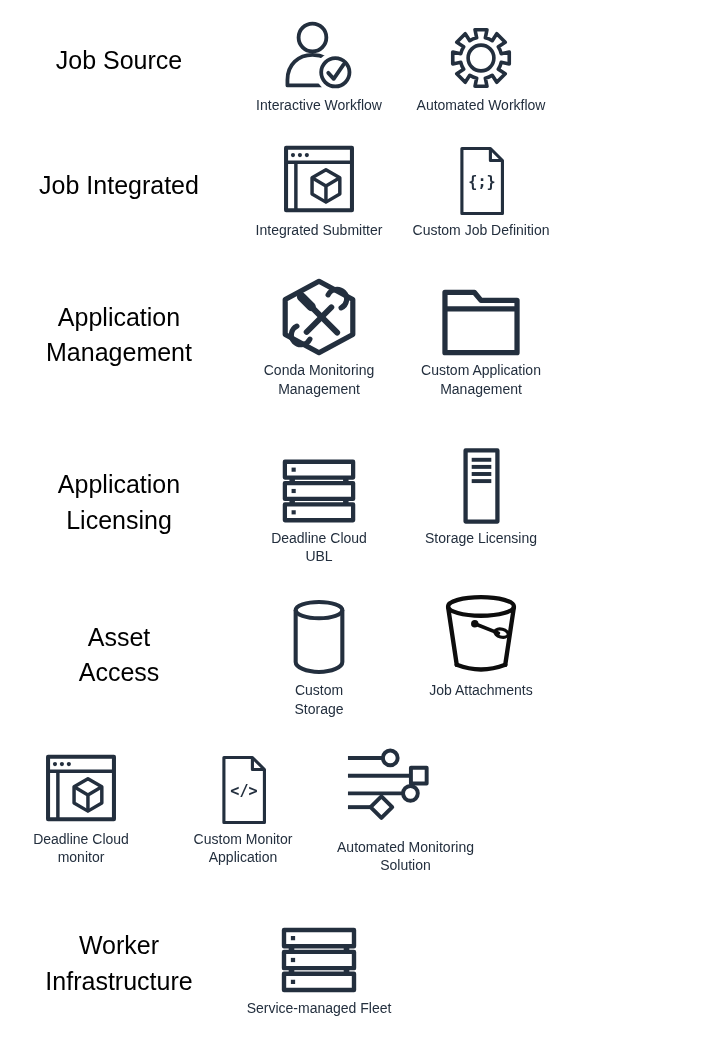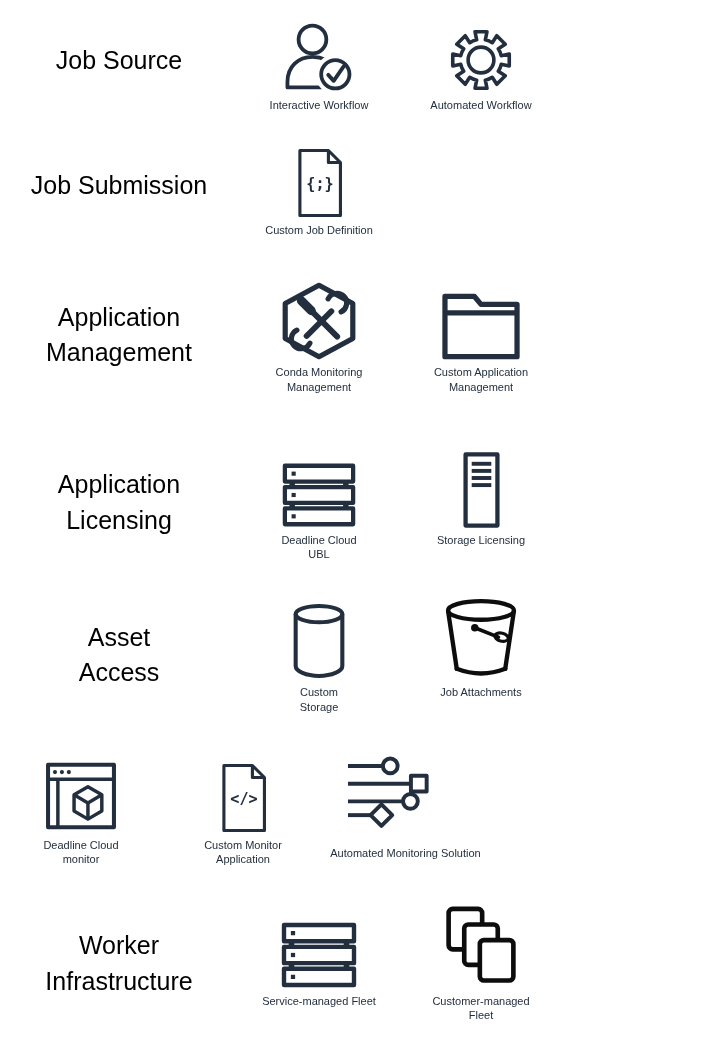--- a/index.html
+++ b/index.html
@@ -16,21 +16,21 @@
   .row{display:flex;align-items:center;}
   .cat-label{
     width:238px;flex:0 0 238px;text-align:center;
     font-size:25px;color:var(--label);line-height:1.42;white-space:pre-line;
   }
   .items{display:flex;align-items:flex-start;}
   .item{width:162px;flex:0 0 162px;display:flex;flex-direction:column;align-items:center;}
   .item.wide{width:163px;flex:0 0 163px;gap:8px;}
   .icon-box{height:84px;display:flex;align-items:flex-end;justify-content:center;}
   .caption{
-    margin-top:5px;font-size:11px;line-height:1.3;text-align:center;
+    margin-top:5px;font-size:14px;line-height:1.3;text-align:center;
     color:var(--caption);white-space:pre-line;
   }
   svg{display:block;}
   .icn{fill:none;stroke:currentColor;stroke-linejoin:round;}
   .rnd{stroke-linecap:round;}
   .f{fill:currentColor;stroke:none;}
   .wf{fill:#fff;}
   .ink{color:var(--ink);}
   .blk{color:var(--blk);}
   .doc-glyph{
@@ -64,146 +64,161 @@
             <path class="icn" stroke-width="3.5" d="M51.6,27.8 L59.4,26.2 L59.4,37.8 L51.6,36.2 A20,20 0 0 1 48.8,42.9 L55.5,47.3 L47.3,55.5 L42.9,48.8 A20,20 0 0 1 36.2,51.6 L37.8,59.4 L26.2,59.4 L27.8,51.6 A20,20 0 0 1 21.1,48.8 L16.7,55.5 L8.5,47.3 L15.2,42.9 A20,20 0 0 1 12.4,36.2 L4.6,37.8 L4.6,26.2 L12.4,27.8 A20,20 0 0 1 15.2,21.1 L8.5,16.7 L16.7,8.5 L21.1,15.2 A20,20 0 0 1 27.8,12.4 L26.2,4.6 L37.8,4.6 L36.2,12.4 A20,20 0 0 1 42.9,15.2 L47.3,8.5 L55.5,16.7 L48.8,21.1 A20,20 0 0 1 51.6,27.8 Z"></path>
             <circle class="icn" cx="32" cy="32" r="12.5" stroke-width="3.5"></circle>
           </svg>
         </div>
         <div class="caption">Automated Workflow</div>
       </div>
     </div>
   </div>
 
   <div class="row" style="height:128px">
-    <div class="cat-label">Job Submission</div>
-    <div class="items">
-      <div class="item">
-        <div class="icon-box">
-          <svg class="ink" width="57" height="70" viewBox="0 0 64 78">
-            <path class="icn" d="M10,2.5 H42 L55.5,16 V75.5 H10 Z" stroke-width="3.5"></path>
-            <path class="icn" d="M42,2.5 V16 H55.5" stroke-width="3.5"></path>
-            <text class="doc-glyph" x="32.5" y="46" text-anchor="middle">{;}</text>
-          </svg>
-        </div>
-        <div class="caption">Custom Job Definition</div>
-      </div>
-    </div>
-  </div>
-
-  <div class="row" style="height:170px">
-    <div class="cat-label">Application
-Management</div>
-    <div class="items">
-      <div class="item">
-        <div class="icon-box">
-          <svg class="ink" width="84" height="78" viewBox="0 0 64 60">
-            <path class="icn" d="M32,2.5 L58,16.5 V43.5 L32,57.5 L6,43.5 V16.5 Z" stroke-width="4"></path>
-            <path class="icn rnd" d="M39,13 A7.5,7.5 0 1 1 49,23" stroke-width="4"></path>
-            <path class="icn rnd" d="M41.5,22.5 L22.5,41.5" stroke-width="4.5"></path>
-            <path class="icn rnd" d="M25,47 A7.5,7.5 0 1 1 15,37" stroke-width="4"></path>
-            <path class="icn rnd" d="M18.5,14.5 L26,22" stroke-width="7"></path>
-            <path class="icn rnd" d="M26,22 L46,42" stroke-width="4.5"></path>
-          </svg>
-        </div>
-        <div class="caption">Conda Monitoring
-Management</div>
-      </div>
-      <div class="item">
-        <div class="icon-box">
-          <svg class="ink" width="84" height="76" viewBox="0 0 64 58">
-            <path class="icn" d="M4.5,55.5 V9.5 H27 L32,15.5 H59.5 V55.5 Z" stroke-width="4"></path>
-            <path class="icn" d="M4.5,22 H59.5" stroke-width="4"></path>
-          </svg>
-        </div>
-        <div class="caption">Custom Application
-Management</div>
-      </div>
-    </div>
-  </div>
-
-  <div class="row" style="height:165px">
-    <div class="cat-label">Application
-Licensing</div>
-    <div class="items">
-      <div class="item">
-        <div class="icon-box">
-          <svg class="ink" width="78" height="66" viewBox="0 0 64 54">
-            <path class="icn" d="M10,16 V20.5 M54,16 V20.5 M10,33.5 V38 M54,33.5 V38" stroke-width="4.5"></path>
-            <rect class="icn wf" x="4" y="3" width="56" height="13" stroke-width="3.5"></rect>
-            <rect class="icn wf" x="4" y="20.5" width="56" height="13" stroke-width="3.5"></rect>
-            <rect class="icn wf" x="4" y="38" width="56" height="13" stroke-width="3.5"></rect>
-            <rect class="f" x="9.5" y="7.8" width="3.4" height="3.4"></rect>
-            <rect class="f" x="9.5" y="25.3" width="3.4" height="3.4"></rect>
-            <rect class="f" x="9.5" y="42.8" width="3.4" height="3.4"></rect>
-          </svg>
-        </div>
-        <div class="caption">Deadline Cloud
-UBL</div>
-      </div>
-      <div class="item">
-        <div class="icon-box">
-          <svg class="ink" width="49" height="76" viewBox="0 0 40 62">
-            <rect class="icn" x="7" y="2" width="26" height="58" stroke-width="3.5"></rect>
-            <rect class="f" x="12" y="8" width="16" height="3.2"></rect>
-            <rect class="f" x="12" y="13.8" width="16" height="3.2"></rect>
-            <rect class="f" x="12" y="19.6" width="16" height="3.2"></rect>
-            <rect class="f" x="12" y="25.4" width="16" height="3.2"></rect>
-          </svg>
-        </div>
-        <div class="caption">Storage Licensing</div>
-      </div>
-    </div>
-  </div>
-
-  <div class="row" style="height:140px">
-    <div class="cat-label">Asset
-Access</div>
-    <div class="items">
-      <div class="item">
-        <div class="icon-box">
-          <svg class="ink" width="56" height="77" viewBox="0 0 48 66">
-            <ellipse class="icn" cx="24" cy="9.5" rx="20" ry="7" stroke-width="3.5"></ellipse>
-            <path class="icn" d="M4,9.5 V54 C4,58.5 13,62.5 24,62.5 C35,62.5 44,58.5 44,54 V9.5" stroke-width="3.5"></path>
-          </svg>
-        </div>
-        <div class="caption">Custom
-Storage</div>
-      </div>
-      <div class="item">
-        <div class="icon-box">
-          <svg class="blk" width="80" height="82" viewBox="0 0 64 66">
-            <ellipse class="icn" cx="32" cy="10" rx="26.5" ry="7.5" stroke-width="3.5"></ellipse>
-            <path class="icn rnd" d="M5.5,10.5 L12.5,57" stroke-width="3.5"></path>
-            <path class="icn rnd" d="M58.5,10.5 L51.5,57" stroke-width="3.5"></path>
-            <path class="icn rnd" d="M12.5,57 Q32,64.5 51.5,57" stroke-width="3.5"></path>
-            <path class="icn rnd" d="M27,24 L46,31.5" stroke-width="3"></path>
-            <ellipse class="icn" cx="48.5" cy="31.5" rx="5.5" ry="3.2" stroke-width="2.5" transform="rotate(15 48.5 31.5)"></ellipse>
-            <circle class="f" cx="27" cy="24" r="3"></circle>
-          </svg>
-        </div>
-        <div class="caption">Job Attachments</div>
-      </div>
-    </div>
-  </div>
-
-  <div class="row" style="height:165px">
+    <div class="cat-label">Job Integrated</div>
     <div class="items">
       <div class="item">
         <div class="icon-box">
           <svg class="ink" width="74" height="74" viewBox="0 0 64 64">
             <rect class="icn" x="3.5" y="5" width="57" height="54" stroke-width="3.5"></rect>
             <path class="icn" d="M3.5,17.5 H60.5" stroke-width="3"></path>
             <circle class="f" cx="9.5" cy="11.3" r="1.8"></circle>
             <circle class="f" cx="15.5" cy="11.3" r="1.8"></circle>
             <circle class="f" cx="21.5" cy="11.3" r="1.8"></circle>
             <path class="icn" d="M12,17.5 V59" stroke-width="3"></path>
             <path class="icn" d="M38,24 L50,31 V45 L38,52 L26,45 V31 Z" stroke-width="3"></path>
             <path class="icn" d="M26,31 L38,38 L50,31 M38,38 V52" stroke-width="3"></path>
           </svg>
         </div>
+        <div class="caption">Integrated Submitter</div>
+      </div>
+      <div class="item">
+        <div class="icon-box">
+          <svg class="ink" width="57" height="70" viewBox="0 0 64 78">
+            <path class="icn" d="M10,2.5 H42 L55.5,16 V75.5 H10 Z" stroke-width="3.5"></path>
+            <path class="icn" d="M42,2.5 V16 H55.5" stroke-width="3.5"></path>
+            <text class="doc-glyph" x="32.5" y="46" text-anchor="middle">{;}</text>
+          </svg>
+        </div>
+        <div class="caption">Custom Job Definition</div>
+      </div>
+    </div>
+  </div>
+
+  <div class="row" style="height:170px">
+    <div class="cat-label">Application
+Management</div>
+    <div class="items">
+      <div class="item">
+        <div class="icon-box">
+          <svg class="ink" width="84" height="78" viewBox="0 0 64 60">
+            <path class="icn" d="M32,2.5 L58,16.5 V43.5 L32,57.5 L6,43.5 V16.5 Z" stroke-width="4"></path>
+            <path class="icn rnd" d="M39,13 A7.5,7.5 0 1 1 49,23" stroke-width="4"></path>
+            <path class="icn rnd" d="M41.5,22.5 L22.5,41.5" stroke-width="4.5"></path>
+            <path class="icn rnd" d="M25,47 A7.5,7.5 0 1 1 15,37" stroke-width="4"></path>
+            <path class="icn rnd" d="M18.5,14.5 L26,22" stroke-width="7"></path>
+            <path class="icn rnd" d="M26,22 L46,42" stroke-width="4.5"></path>
+          </svg>
+        </div>
+        <div class="caption">Conda Monitoring
+Management</div>
+      </div>
+      <div class="item">
+        <div class="icon-box">
+          <svg class="ink" width="84" height="76" viewBox="0 0 64 58">
+            <path class="icn" d="M4.5,55.5 V9.5 H27 L32,15.5 H59.5 V55.5 Z" stroke-width="4"></path>
+            <path class="icn" d="M4.5,22 H59.5" stroke-width="4"></path>
+          </svg>
+        </div>
+        <div class="caption">Custom Application
+Management</div>
+      </div>
+    </div>
+  </div>
+
+  <div class="row" style="height:165px">
+    <div class="cat-label">Application
+Licensing</div>
+    <div class="items">
+      <div class="item">
+        <div class="icon-box">
+          <svg class="ink" width="78" height="66" viewBox="0 0 64 54">
+            <path class="icn" d="M10,16 V20.5 M54,16 V20.5 M10,33.5 V38 M54,33.5 V38" stroke-width="4.5"></path>
+            <rect class="icn wf" x="4" y="3" width="56" height="13" stroke-width="3.5"></rect>
+            <rect class="icn wf" x="4" y="20.5" width="56" height="13" stroke-width="3.5"></rect>
+            <rect class="icn wf" x="4" y="38" width="56" height="13" stroke-width="3.5"></rect>
+            <rect class="f" x="9.5" y="7.8" width="3.4" height="3.4"></rect>
+            <rect class="f" x="9.5" y="25.3" width="3.4" height="3.4"></rect>
+            <rect class="f" x="9.5" y="42.8" width="3.4" height="3.4"></rect>
+          </svg>
+        </div>
+        <div class="caption">Deadline Cloud
+UBL</div>
+      </div>
+      <div class="item">
+        <div class="icon-box">
+          <svg class="ink" width="49" height="76" viewBox="0 0 40 62">
+            <rect class="icn" x="7" y="2" width="26" height="58" stroke-width="3.5"></rect>
+            <rect class="f" x="12" y="8" width="16" height="3.2"></rect>
+            <rect class="f" x="12" y="13.8" width="16" height="3.2"></rect>
+            <rect class="f" x="12" y="19.6" width="16" height="3.2"></rect>
+            <rect class="f" x="12" y="25.4" width="16" height="3.2"></rect>
+          </svg>
+        </div>
+        <div class="caption">Storage Licensing</div>
+      </div>
+    </div>
+  </div>
+
+  <div class="row" style="height:140px">
+    <div class="cat-label">Asset
+Access</div>
+    <div class="items">
+      <div class="item">
+        <div class="icon-box">
+          <svg class="ink" width="56" height="77" viewBox="0 0 48 66">
+            <ellipse class="icn" cx="24" cy="9.5" rx="20" ry="7" stroke-width="3.5"></ellipse>
+            <path class="icn" d="M4,9.5 V54 C4,58.5 13,62.5 24,62.5 C35,62.5 44,58.5 44,54 V9.5" stroke-width="3.5"></path>
+          </svg>
+        </div>
+        <div class="caption">Custom
+Storage</div>
+      </div>
+      <div class="item">
+        <div class="icon-box">
+          <svg class="blk" width="80" height="82" viewBox="0 0 64 66">
+            <ellipse class="icn" cx="32" cy="10" rx="26.5" ry="7.5" stroke-width="3.5"></ellipse>
+            <path class="icn rnd" d="M5.5,10.5 L12.5,57" stroke-width="3.5"></path>
+            <path class="icn rnd" d="M58.5,10.5 L51.5,57" stroke-width="3.5"></path>
+            <path class="icn rnd" d="M12.5,57 Q32,64.5 51.5,57" stroke-width="3.5"></path>
+            <path class="icn rnd" d="M27,24 L46,31.5" stroke-width="3"></path>
+            <ellipse class="icn" cx="48.5" cy="31.5" rx="5.5" ry="3.2" stroke-width="2.5" transform="rotate(15 48.5 31.5)"></ellipse>
+            <circle class="f" cx="27" cy="24" r="3"></circle>
+          </svg>
+        </div>
+        <div class="caption">Job Attachments</div>
+      </div>
+    </div>
+  </div>
+
+  <div class="row" style="height:165px">
+    <div class="items">
+      <div class="item">
+        <div class="icon-box">
+          <svg class="ink" width="74" height="74" viewBox="0 0 64 64">
+            <rect class="icn" x="3.5" y="5" width="57" height="54" stroke-width="3.5"></rect>
+            <path class="icn" d="M3.5,17.5 H60.5" stroke-width="3"></path>
+            <circle class="f" cx="9.5" cy="11.3" r="1.8"></circle>
+            <circle class="f" cx="15.5" cy="11.3" r="1.8"></circle>
+            <circle class="f" cx="21.5" cy="11.3" r="1.8"></circle>
+            <path class="icn" d="M12,17.5 V59" stroke-width="3"></path>
+            <path class="icn" d="M38,24 L50,31 V45 L38,52 L26,45 V31 Z" stroke-width="3"></path>
+            <path class="icn" d="M26,31 L38,38 L50,31 M38,38 V52" stroke-width="3"></path>
+          </svg>
+        </div>
         <div class="caption">Deadline Cloud
 monitor</div>
       </div>
       <div class="item">
         <div class="icon-box">
           <svg class="ink" width="57" height="70" viewBox="0 0 64 78">
             <path class="icn" d="M10,2.5 H42 L55.5,16 V75.5 H10 Z" stroke-width="3.5"></path>
             <path class="icn" d="M42,2.5 V16 H55.5" stroke-width="3.5"></path>
             <text class="doc-glyph" x="32.5" y="46" text-anchor="middle">&lt;/&gt;</text>
           </svg>
@@ -240,27 +255,16 @@
             <rect class="icn wf" x="4" y="3" width="56" height="13" stroke-width="3.5"></rect>
             <rect class="icn wf" x="4" y="20.5" width="56" height="13" stroke-width="3.5"></rect>
             <rect class="icn wf" x="4" y="38" width="56" height="13" stroke-width="3.5"></rect>
             <rect class="f" x="9.5" y="7.8" width="3.4" height="3.4"></rect>
             <rect class="f" x="9.5" y="25.3" width="3.4" height="3.4"></rect>
             <rect class="f" x="9.5" y="42.8" width="3.4" height="3.4"></rect>
           </svg>
         </div>
         <div class="caption">Service-managed Fleet</div>
       </div>
-      <div class="item">
-        <div class="icon-box">
-          <svg class="blk" width="74" height="84" viewBox="0 0 64 72">
-            <rect class="icn wf" x="4" y="3" width="29" height="35" rx="3.5" stroke-width="4"></rect>
-            <rect class="icn wf" x="17.5" y="16.5" width="29" height="35" rx="3.5" stroke-width="4"></rect>
-            <rect class="icn wf" x="31" y="30" width="29" height="35" rx="3.5" stroke-width="4"></rect>
-          </svg>
-        </div>
-        <div class="caption">Customer-managed
-Fleet</div>
-      </div>
     </div>
   </div>
 
 </div>
 
 </body></html>

